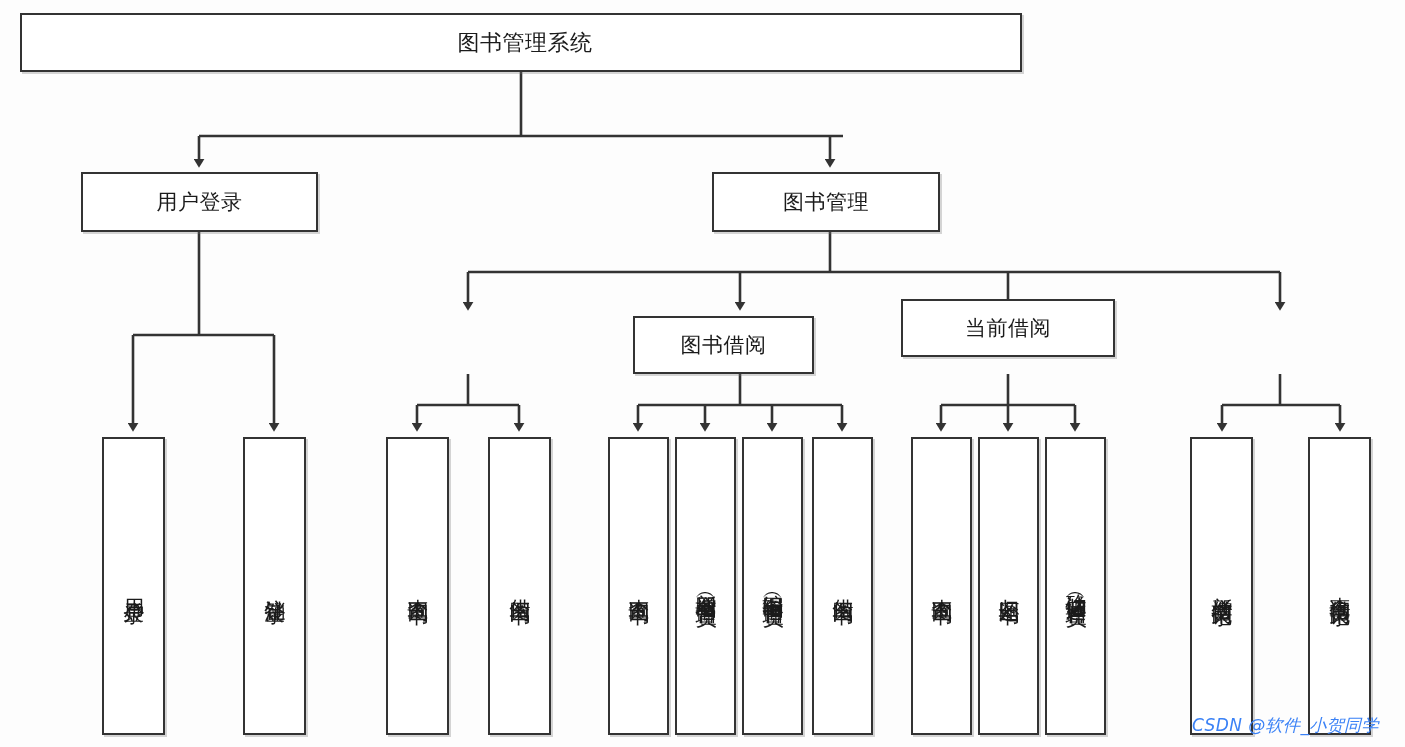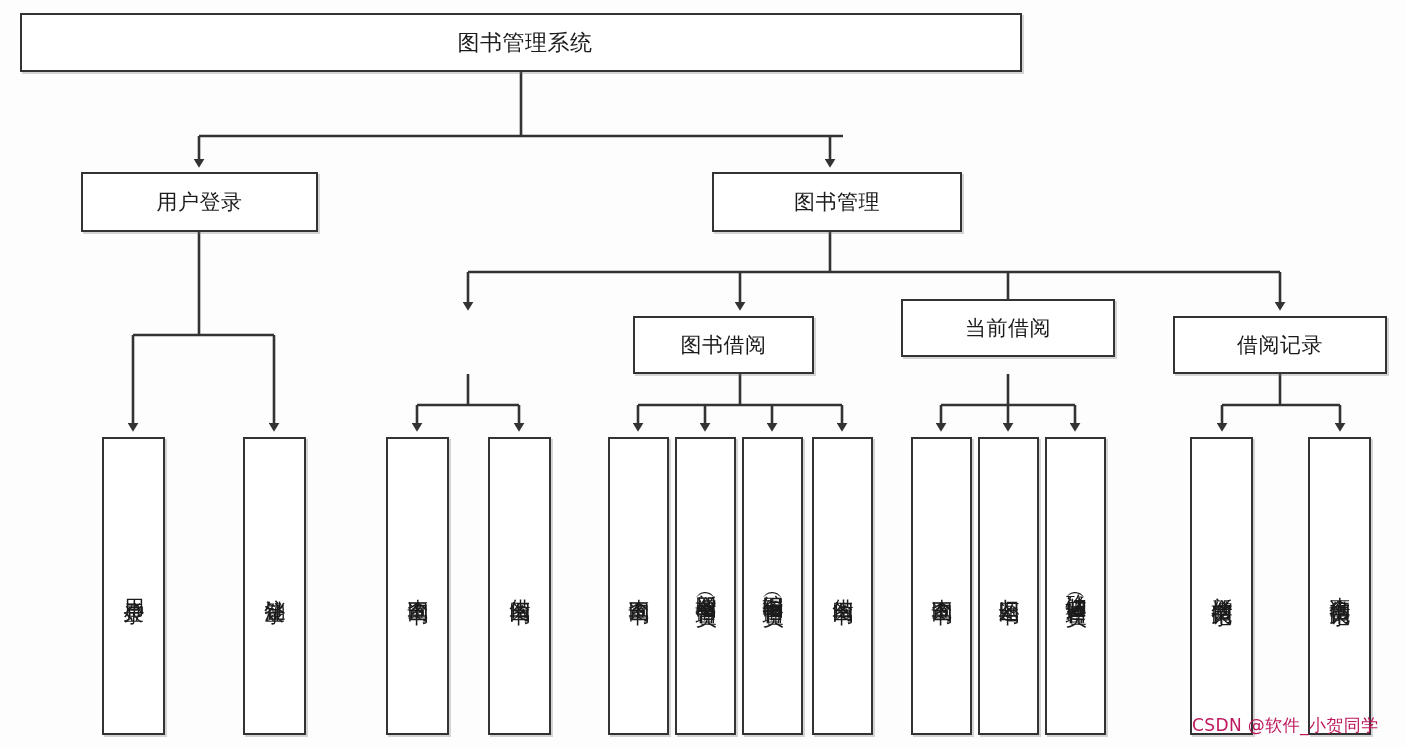--- a/index.html
+++ b/index.html
@@ -51,23 +51,24 @@
     color: #1b1b1b;
   }
   #root-node {
     font-size: 22px;
   }
   #watermark {
     position: absolute;
     left: 1192px;
     top: 714px;
     font-size: 17px;
-    color: #be185d;
+    color: #3b82f6;
     white-space: nowrap;
     letter-spacing: 0.4px;
+    font-style: italic;
   }
 </style>
 </head>
 <body>
 
 <div id="canvas">
 
   <svg id="wires" viewBox="0 0 1405 747">
     <defs>
       <marker id="arrow" markerWidth="9" markerHeight="11" refX="1.2" refY="5.5" orient="auto" markerUnits="userSpaceOnUse">
@@ -115,28 +116,27 @@
       <path d="M1222,405 L1340,405"></path>
       <path d="M1222,405 L1222,424" marker-end="url(#arrow)"></path>
       <path d="M1340,405 L1340,424" marker-end="url(#arrow)"></path>
     </g>
   </svg>
 
   <div class="node h-node" id="root-node" style="left:20px; top:13px; width:1002px; height:59px;padding-left:8px;">图书管理系统</div>
 
   <div class="node h-node" style="left:81px; top:172px; width:237px; height:60px;">用户登录</div>
 
-  <div class="node h-node" style="left:712px; top:172px; width:250px; height:60px;">图书管理</div>
+  <div class="node h-node" style="left:712px; top:172px; width:228px; height:60px;">图书管理</div>
 
 
   <div class="node h-node" style="left:633px; top:316px; width:181px; height:58px;">图书借阅</div>
 
   <div class="node h-node" style="left:901px; top:299px; width:214px; height:58px;">当前借阅</div>
 
-  <div class="node h-node" style="left:1173px; top:316px; width:214px; height:58px;">借阅记录</div>
 
   <div class="node v-node" style="left:102px; top:437px; width:63px; height:298px;">
     <span class="v-label">用户登录</span>
   </div>
 
   <div class="node v-node" style="left:243px; top:437px; width:63px; height:298px;">
     <span class="v-label">注销登录</span>
   </div>
 
   <div class="node v-node" style="left:386px; top:437px; width:63px; height:298px;">

